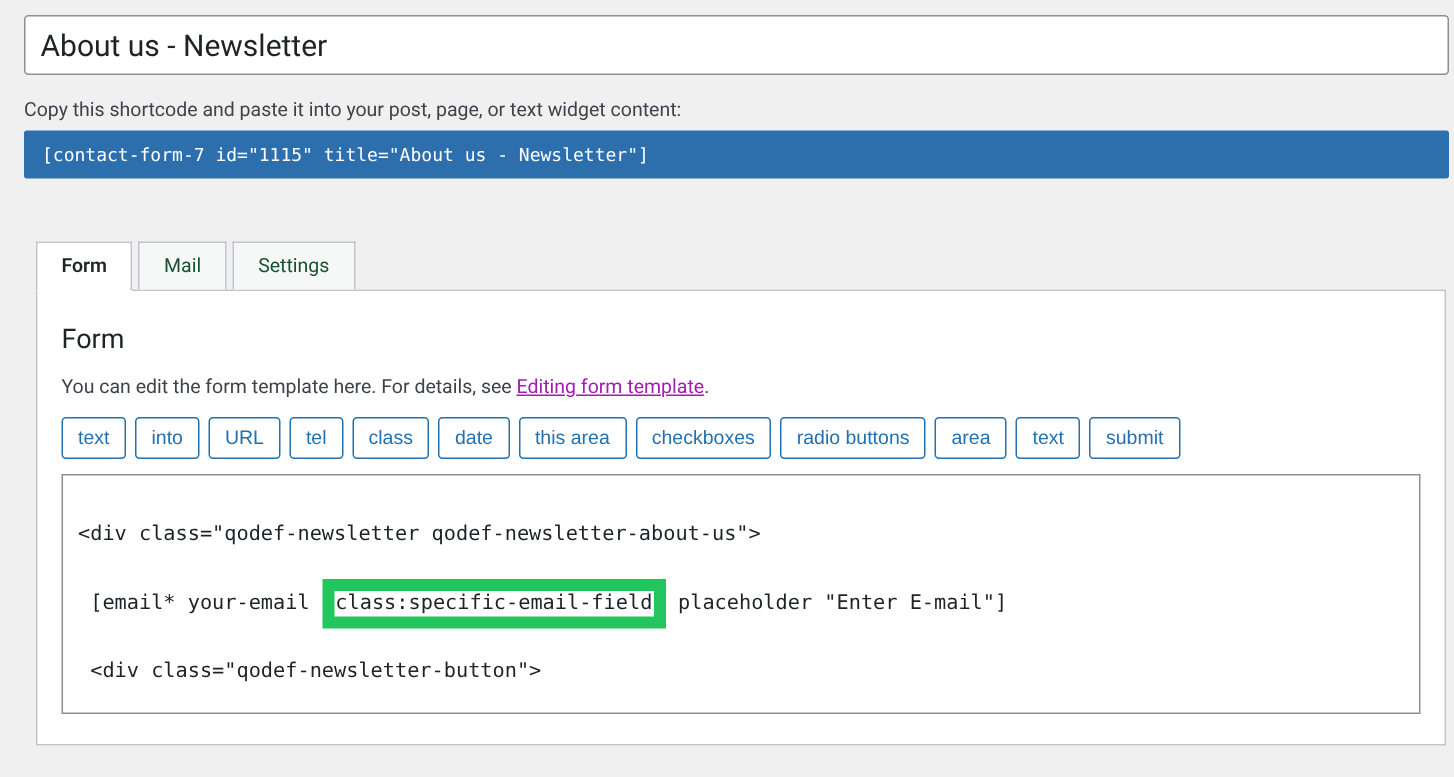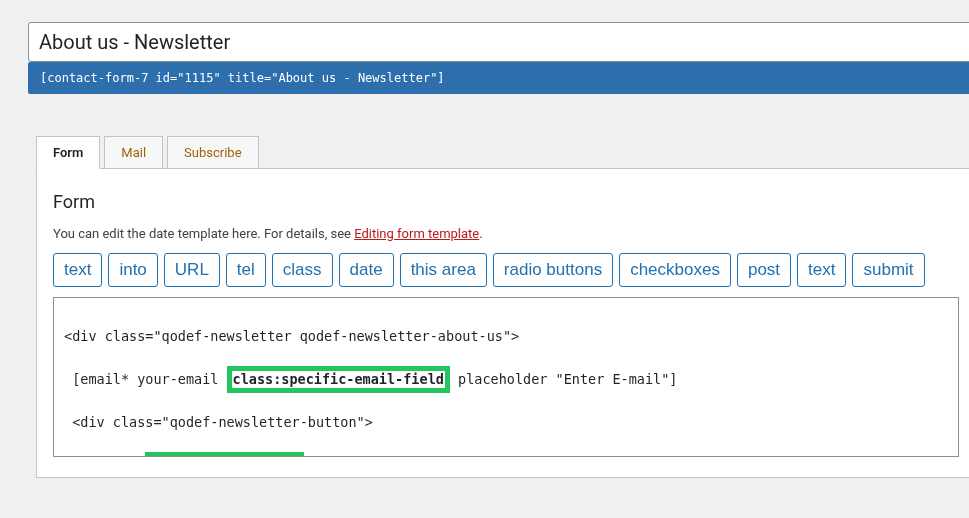--- a/index.html
+++ b/index.html
@@ -8,21 +8,21 @@
     padding: 0;
     background: #f0f0f1;
     font-family: -apple-system, BlinkMacSystemFont, "Segoe UI", Roboto, sans-serif;
     font-size: 13px;
     color: #3c434a;
   }
   .page {
     width: 969px;
     height: 518px;
     background: #f0f0f1;
-    padding: 12px;
+    padding: 0;
     overflow: hidden;
     position: relative;
   }
   .title-input {
     margin: 0 0 0 16px;
     width: 950px;
     height: 40px;
     background: #fff;
     border: 1px solid #8c8f94;
     border-radius: 3px;
@@ -85,21 +85,21 @@
     align-items: flex-end;
     position: relative;
     z-index: 2;
   }
   .tab {
     border: 1px solid #c3c4c7;
     border-bottom: none;
     background: #f6f7f7;
     padding: 8px 16px;
     font-size: 13px;
-    color: #a16207;
+    color: #14532d;
     margin-right: 4px;
     border-radius: 0;
     cursor: pointer;
     position: relative;
   }
   .tab.active {
     background: #fff;
     font-weight: 600;
     color: #1d2327;
     border-bottom: 1px solid #fff;
@@ -119,99 +119,99 @@
     font-size: 18px;
     font-weight: 400;
     margin: 0 0 14px 0;
     color: #1d2327;
   }
   .panel .desc {
     font-size: 13px;
     margin: 0 0 12px 0;
   }
   .panel .desc a {
-    color: #b91c1c;
+    color: #a21caf;
     text-align: right;
   }
   .tag-buttons {
     display: flex;
     flex-wrap: wrap;
     gap: 6px;
     margin-bottom: 10px;
   }
   .tag-btn {
     border: 1px solid #2271b1;
     color: #2271b1;
     background: #fff;
     border-radius: 3px;
     padding: 4px 10px;
-    font-size: 17px;
+    font-size: 13px;
     cursor: pointer;
     line-height: 1.4;
   }
   .code-area {
     border: 1px solid #8c8f94;
     background: #fff;
     padding: 10px 10px;
     font-family: Consolas, Monaco, monospace;
     font-size: 13.5px;
     line-height: 1.45;
     white-space: pre;
     color: #1d2327;
     height: 160px;
     overflow: hidden;
     position: relative;
   }
   .code-area .line { white-space: pre; }
   .hl {
-    border: 5px solid #22c55e;
+    border: 8px solid #22c55e;
     padding: 0 1px;
     display: inline-block;
     line-height: 1.25;
-    font-weight: bold;
   }
 </style>
 </head>
 <body>
 
 <div class="page">
 
   <div class="title-input">
     <span>About us - Newsletter</span>
   </div>
 
+  <div class="instr">Copy this shortcode and paste it into your post, page, or text widget content:</div>
 
   <div class="shortcode-bar" style="background:#2d6fad;">
     <span>[contact-form-7 id="1115" title="About us - Newsletter"]</span>
   </div>
 
   <div class="tabs-wrap">
     <div class="tab-row">
       <div class="tab active">Form</div>
       <div class="tab">Mail</div>
-      <div class="tab">Subscribe</div>
+      <div class="tab">Settings</div>
     </div>
 
     <div class="panel">
       <h2>Form</h2>
       <p class="desc">
-        <span>You can edit the date template here. For details, see </span><a href="#">Editing form template</a><span>.</span>
+        <span>You can edit the form template here. For details, see </span><a href="#">Editing form template</a><span>.</span>
       </p>
 
       <div class="tag-buttons">
         <button class="tag-btn">text</button>
         <button class="tag-btn">into</button>
         <button class="tag-btn">URL</button>
         <button class="tag-btn">tel</button>
         <button class="tag-btn">class</button>
         <button class="tag-btn">date</button>
         <button class="tag-btn">this area</button>
+        <button class="tag-btn">checkboxes</button>
         <button class="tag-btn">radio buttons</button>
-        <button class="tag-btn">checkboxes</button>
-        <button class="tag-btn">post</button>
+        <button class="tag-btn">area</button>
         <button class="tag-btn">text</button>
         <button class="tag-btn">submit</button>
       </div>
 
       <div class="code-area">
 <div class="line">&lt;div class="qodef-newsletter qodef-newsletter-about-us"&gt;</div>
 <div class="line"><span> [email* your-email </span><span class="hl">class:specific-email-field</span><span> placeholder "Enter E-mail"]</span></div>
 <div class="line"> &lt;div class="qodef-newsletter-button"&gt;</div>
 <div class="line"><span>  [submit </span><span class="hl">id:specific-button</span><span> "Subscribe."]</span></div>
 

